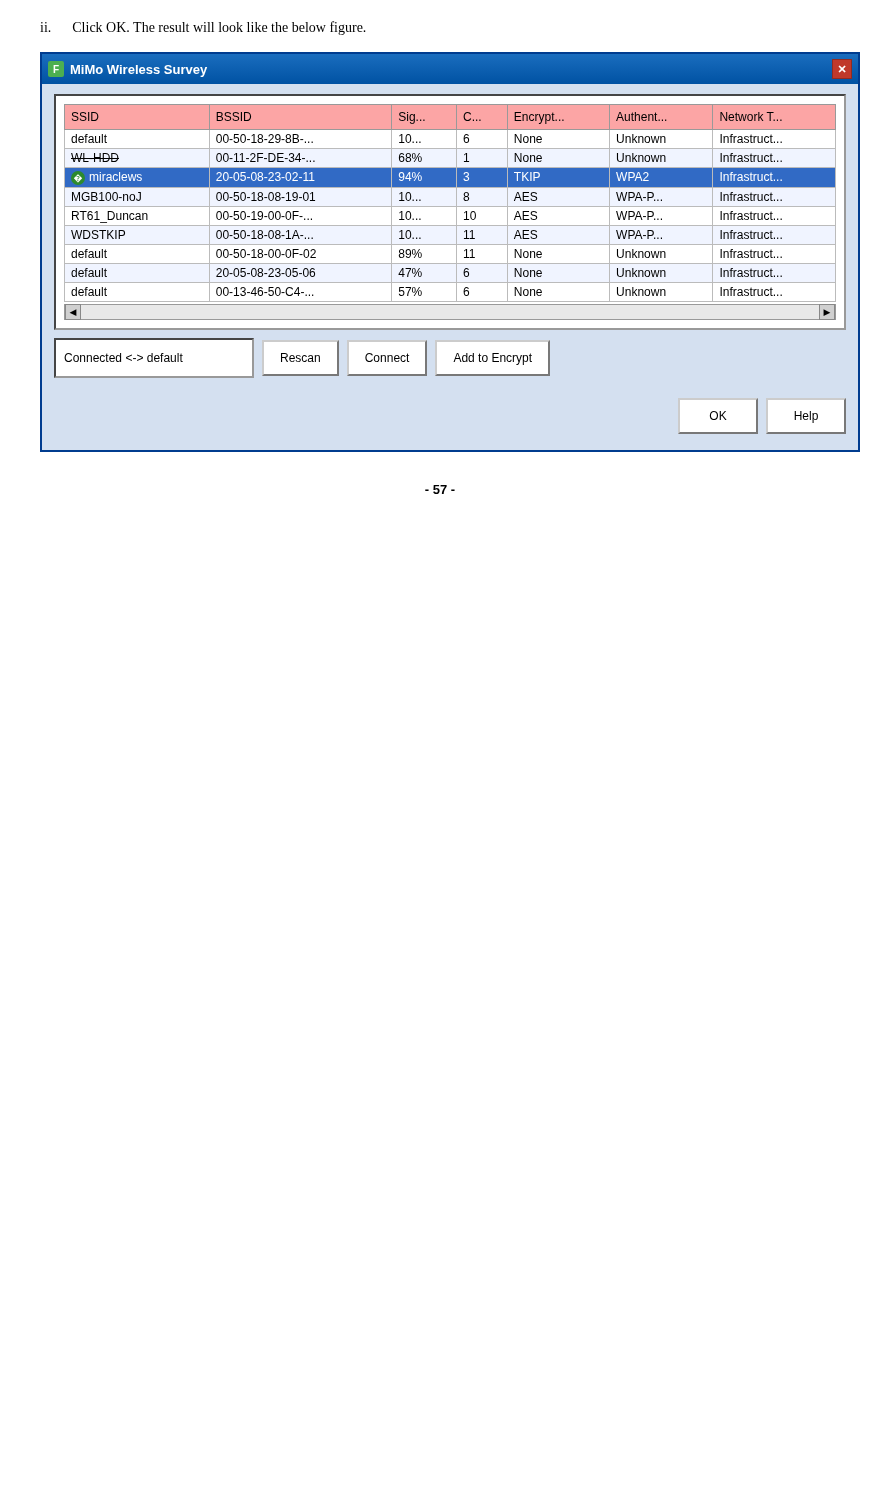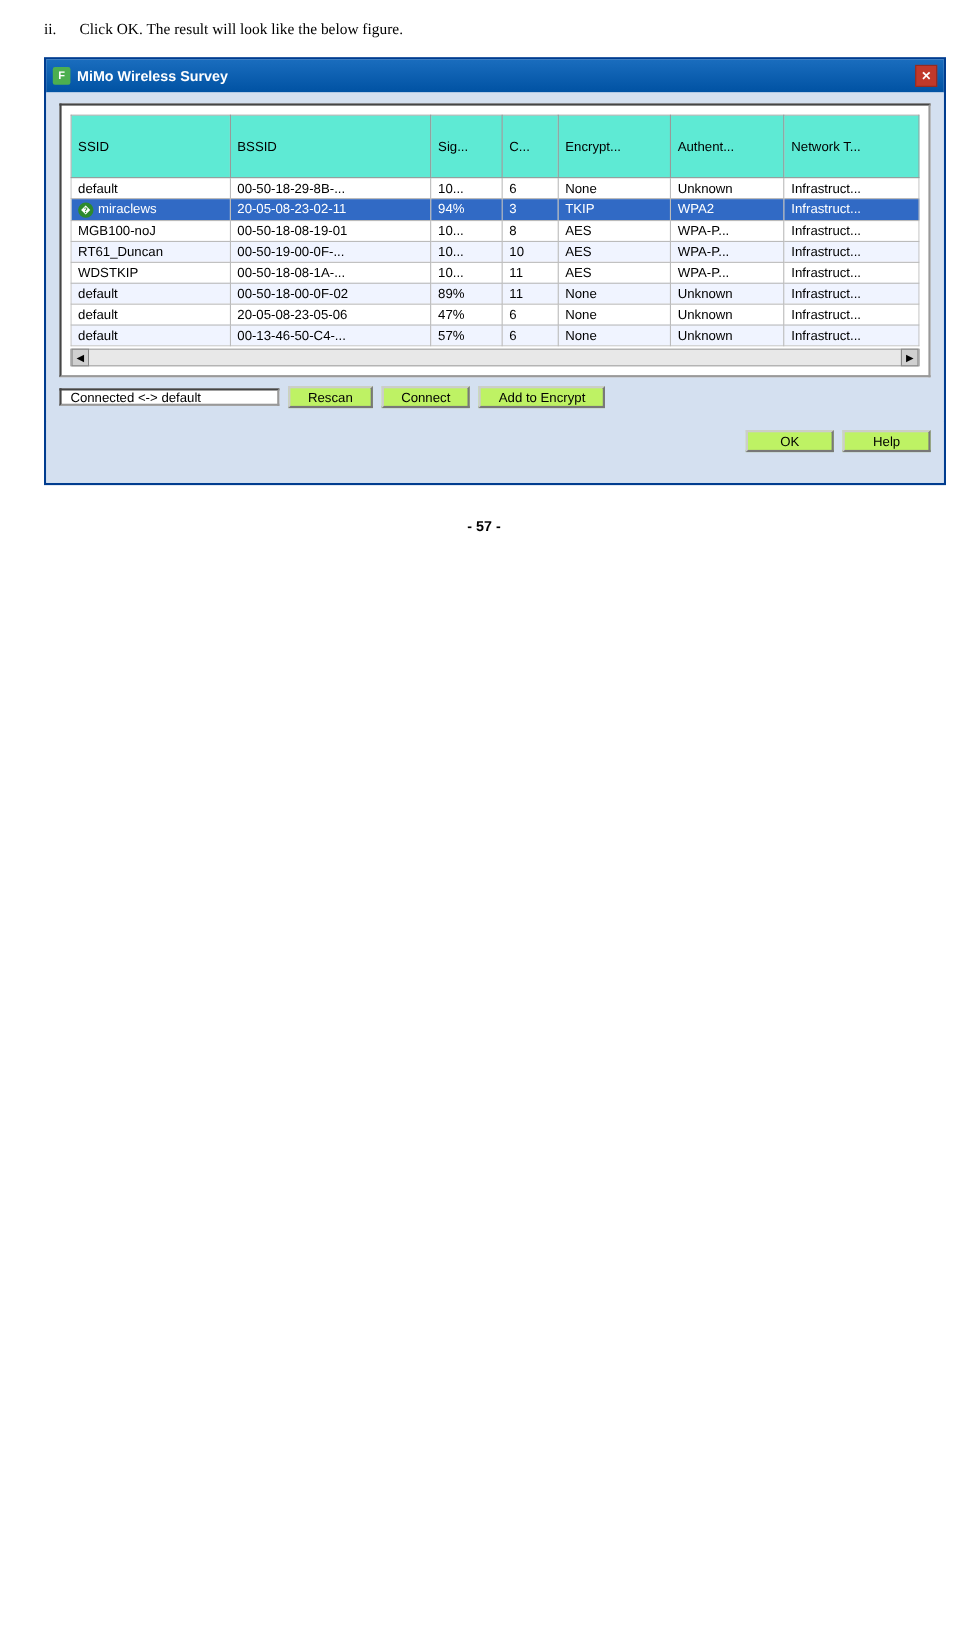--- a/index.html
+++ b/index.html
@@ -103,23 +103,23 @@
       padding: 8px;
     }
 
     
     .network-table {
       width: 100%;
       border-collapse: collapse;
       font-size: 12px;
     }
     .network-table th {
-      background: #5eead4;
+      background: #fca5a5;
       border: 1px solid #999;
-      padding: 21px 6px;
+      padding: 5px 6px;
       text-align: left;
       font-weight: normal;
       white-space: nowrap;
     }
     .network-table td {
       border: 1px solid #bbb;
       padding: 2px 6px;
       white-space: nowrap;
     }
     .network-table tr:nth-child(even) td {
@@ -173,43 +173,43 @@
       align-items: center;
       gap: 8px;
       margin-top: 8px;
     }
     .status-field {
       border: 2px inset #999;
       background: #fff;
       padding: 4px 8px;
       font-size: 12px;
       flex: 0 0 200px;
-      height: 16px;
+      height: 40px;
       display: flex;
       align-items: center;
     }
     .win-button {
       border: 2px outset #ccc;
-      background: #bef264;
+      background: #ffffff;
       padding: 4px 16px;
       font-size: 12px;
       cursor: pointer;
-      height: 20px;
+      height: 36px;
       display: flex;
       align-items: center;
       white-space: nowrap;
       text-align: center;
     }
 
     
     .footer-bar {
       display: flex;
       justify-content: flex-end;
       gap: 8px;
-      padding: 8px 12px 28px 12px;
+      padding: 8px 12px 16px 12px;
       background: #d4e0f0;
     }
 
     
     .page-footer {
       text-align: center;
       margin-top: 30px;
       font-size: 13px;
       font-weight: bold;
     }
@@ -248,20 +248,29 @@
           <tbody id="network-tbody">
           <tr>
                 <td>default</td>
                 <td>00-50-18-29-8B-...</td>
                 <td>10...</td>
                 <td>6</td>
                 <td>None</td>
                 <td>Unknown</td>
                 <td>Infrastruct...</td>
               </tr>
+              <tr class="row-strikethrough">
+                <td>WL-HDD</td>
+                <td>00-11-2F-DE-34-...</td>
+                <td>68%</td>
+                <td>1</td>
+                <td>None</td>
+                <td>Unknown</td>
+                <td>Infrastruct...</td>
+              </tr>
               <tr class="row-selected">
                 <td><span style="display: inline-block; width: 14px; height: 14px; background: rgb(45, 138, 45); border-radius: 50%; margin-right: 4px; vertical-align: middle; font-size: 9px; text-align: center; line-height: 14px;">�</span>miraclews</td>
                 <td>20-05-08-23-02-11</td>
                 <td>94%</td>
                 <td>3</td>
                 <td>TKIP</td>
                 <td>WPA2</td>
                 <td>Infrastruct...</td>
               </tr>
               <tr>

